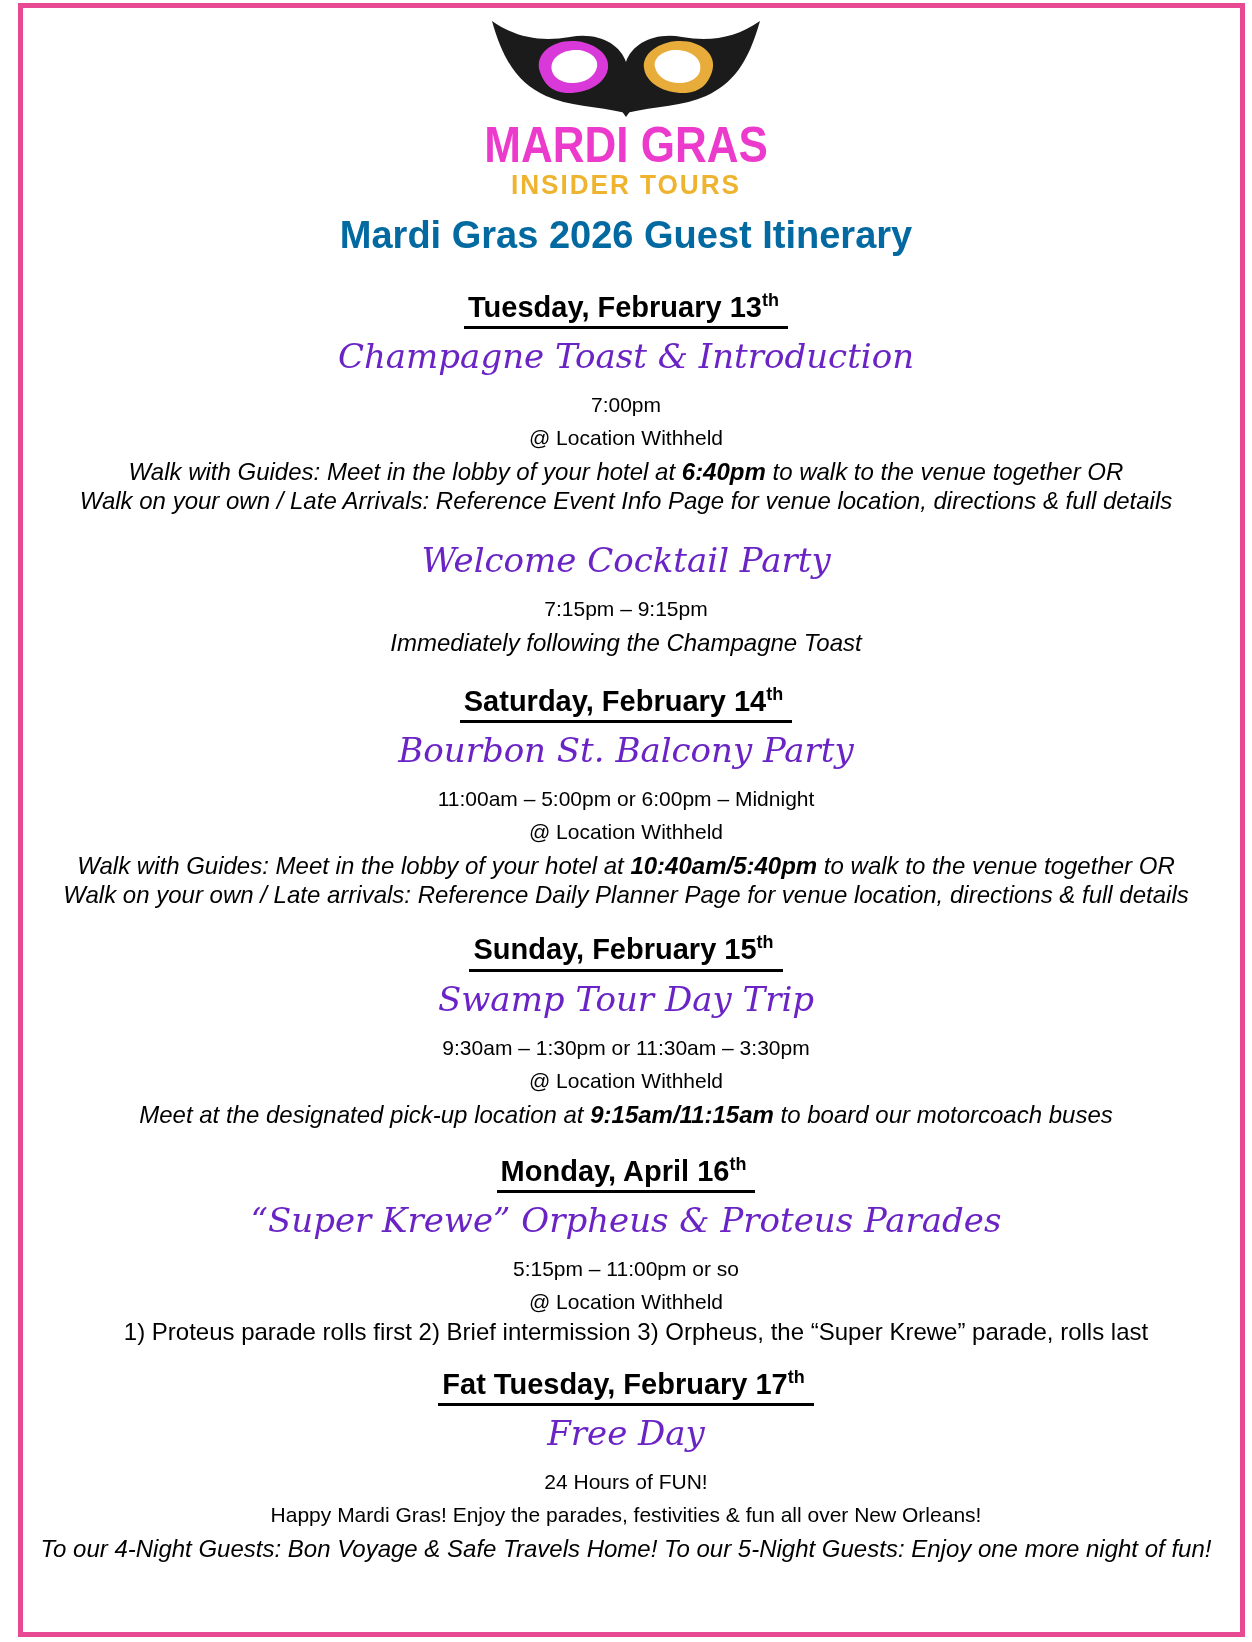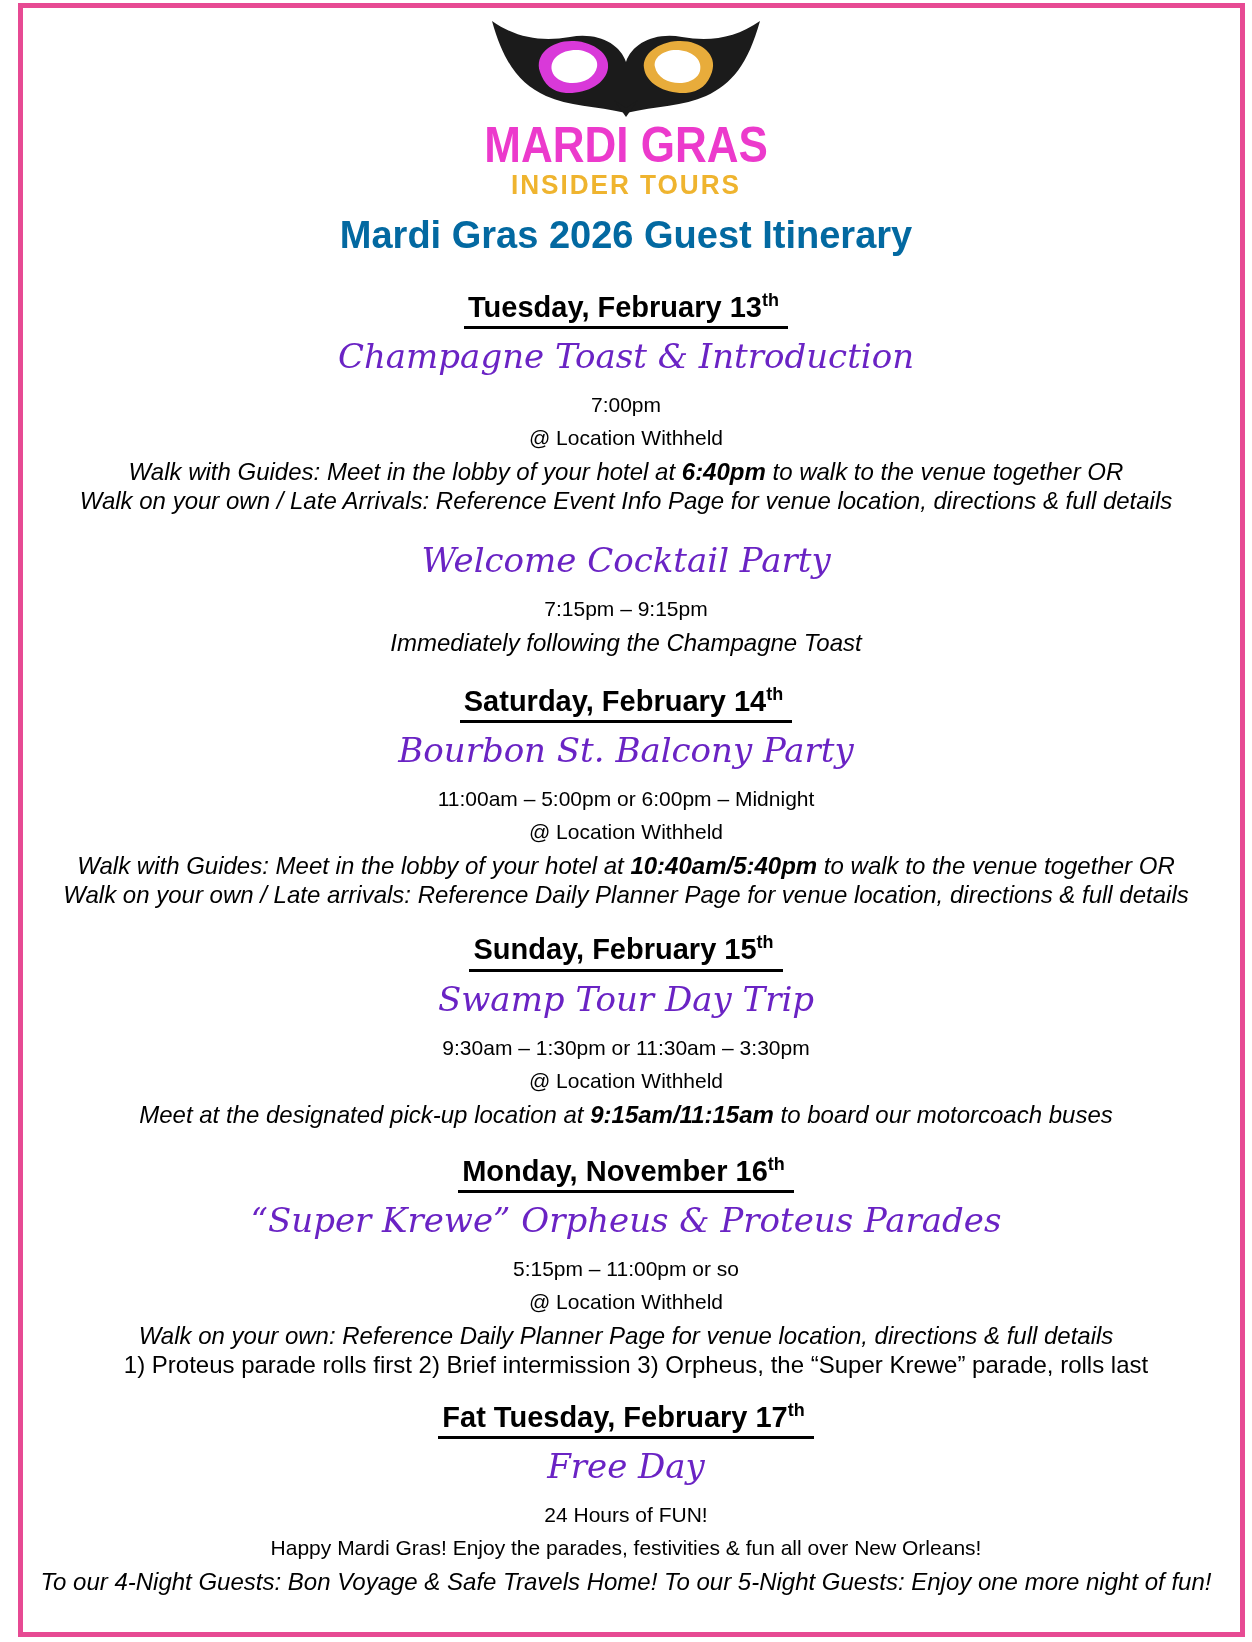--- a/index.html
+++ b/index.html
@@ -104,25 +104,24 @@
 
   <section class="sec g24">
     <h2 class="day"><span class="u"><span>Sunday, February 15</span><sup>th</sup></span></h2>
     <div class="script">Swamp Tour Day Trip</div>
     <div class="line">9:30am – 1:30pm or 11:30am – 3:30pm</div>
     <div class="line">@ Location Withheld</div>
     <div class="note"><span>Meet at the designated pick-up location at </span><b>9:15am/11:15am</b><span> to board our motorcoach buses</span></div>
   </section>
 
   <section class="sec g26">
-    <h2 class="day"><span class="u"><span>Monday, November 16</span><sup>th</sup></span></h2>
+    <h2 class="day"><span class="u"><span>Monday, April 16</span><sup>th</sup></span></h2>
     <div class="script">“Super Krewe” Orpheus &amp; Proteus Parades</div>
     <div class="line">5:15pm – 11:00pm or so</div>
     <div class="line">@ Location Withheld</div>
-    <div class="note">Walk on your own: Reference Daily Planner Page for venue location, directions &amp; full details</div>
     <div class="note plain">1) Proteus parade rolls first 2) Brief intermission 3) Orpheus, the “Super Krewe” parade, rolls last</div>
   </section>
 
   <section class="sec g22">
     <h2 class="day"><span class="u"><span>Fat Tuesday, February 17</span><sup>th</sup></span></h2>
     <div class="script">Free Day</div>
     <div class="line">24 Hours of FUN!</div>
     <div class="line">Happy Mardi Gras! Enjoy the parades, festivities &amp; fun all over New Orleans!</div>
     <div class="note">To our 4-Night Guests: Bon Voyage &amp; Safe Travels Home! To our 5-Night Guests: Enjoy one more night of fun!</div>
   </section>

